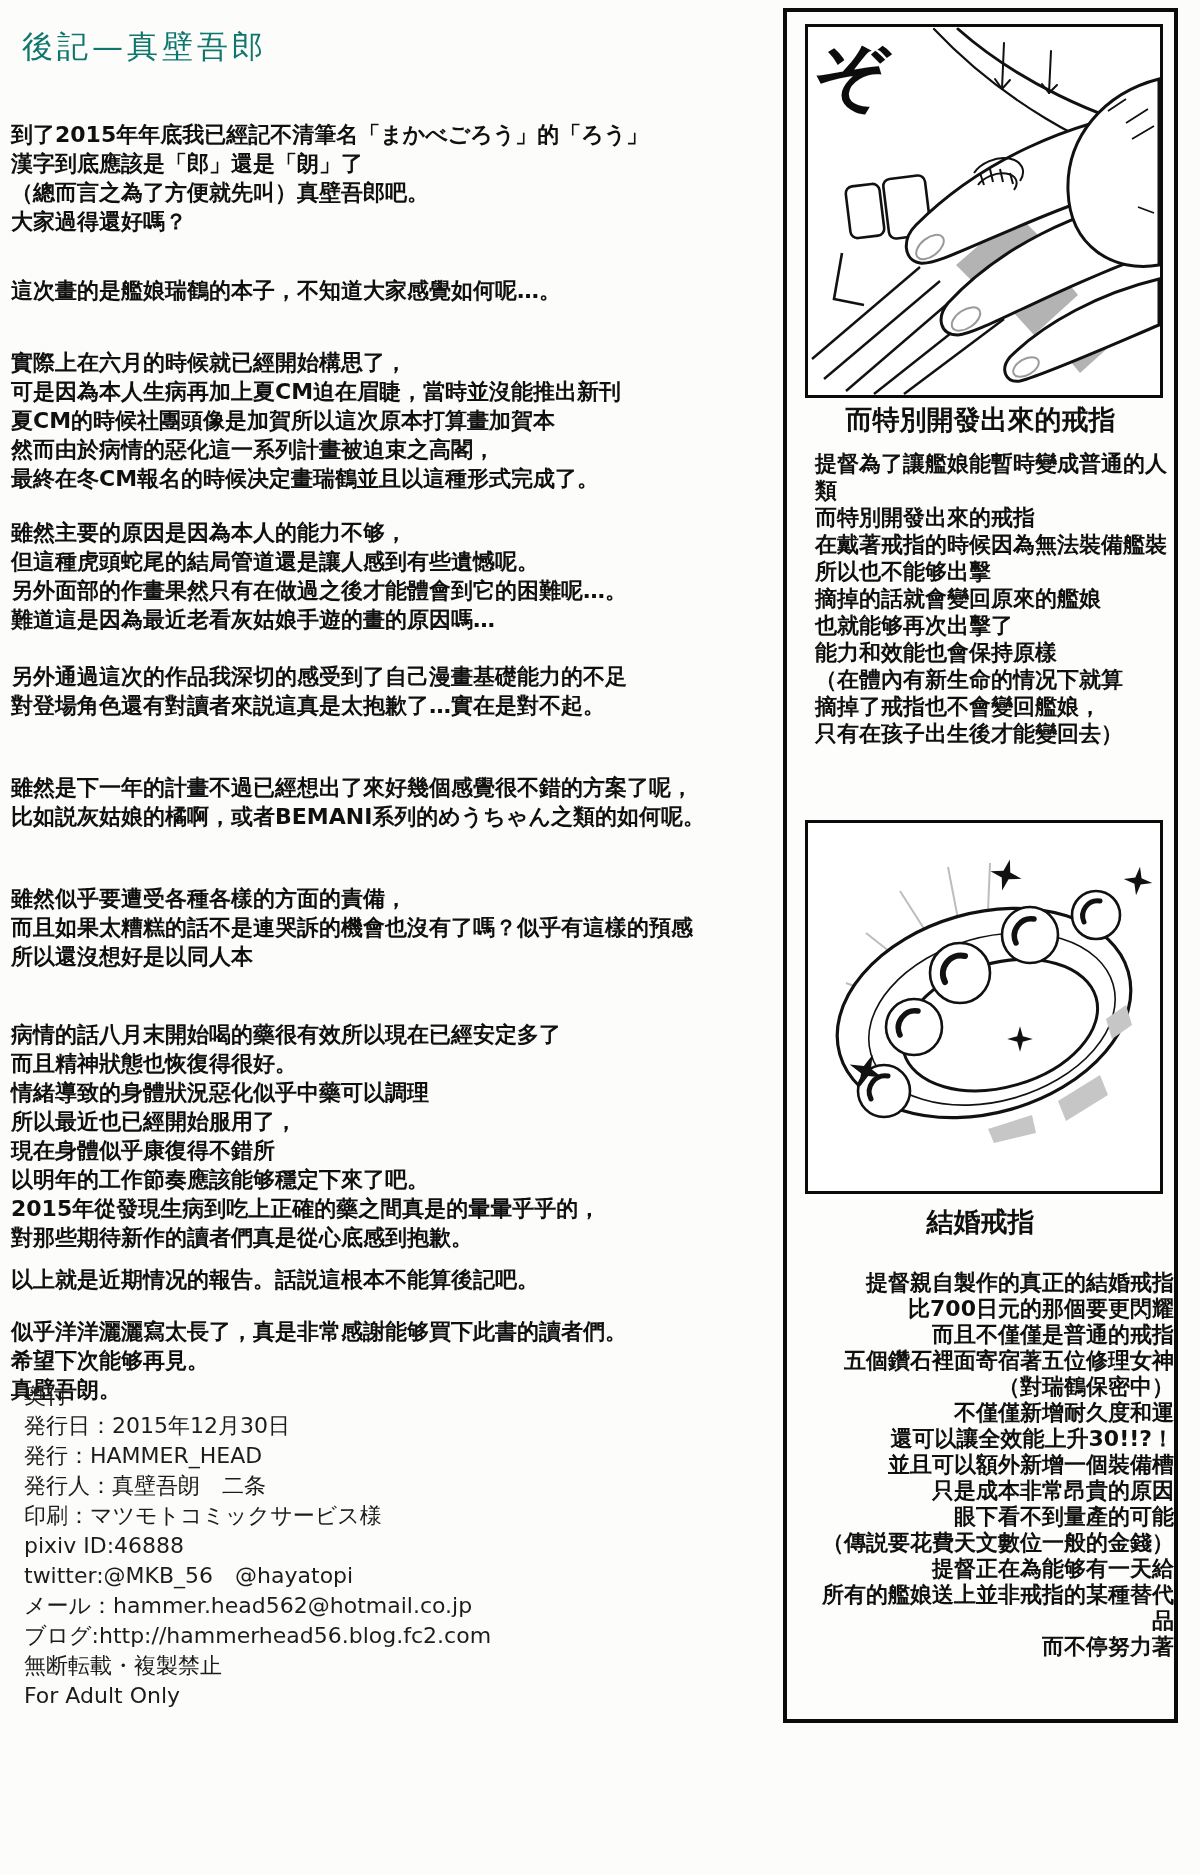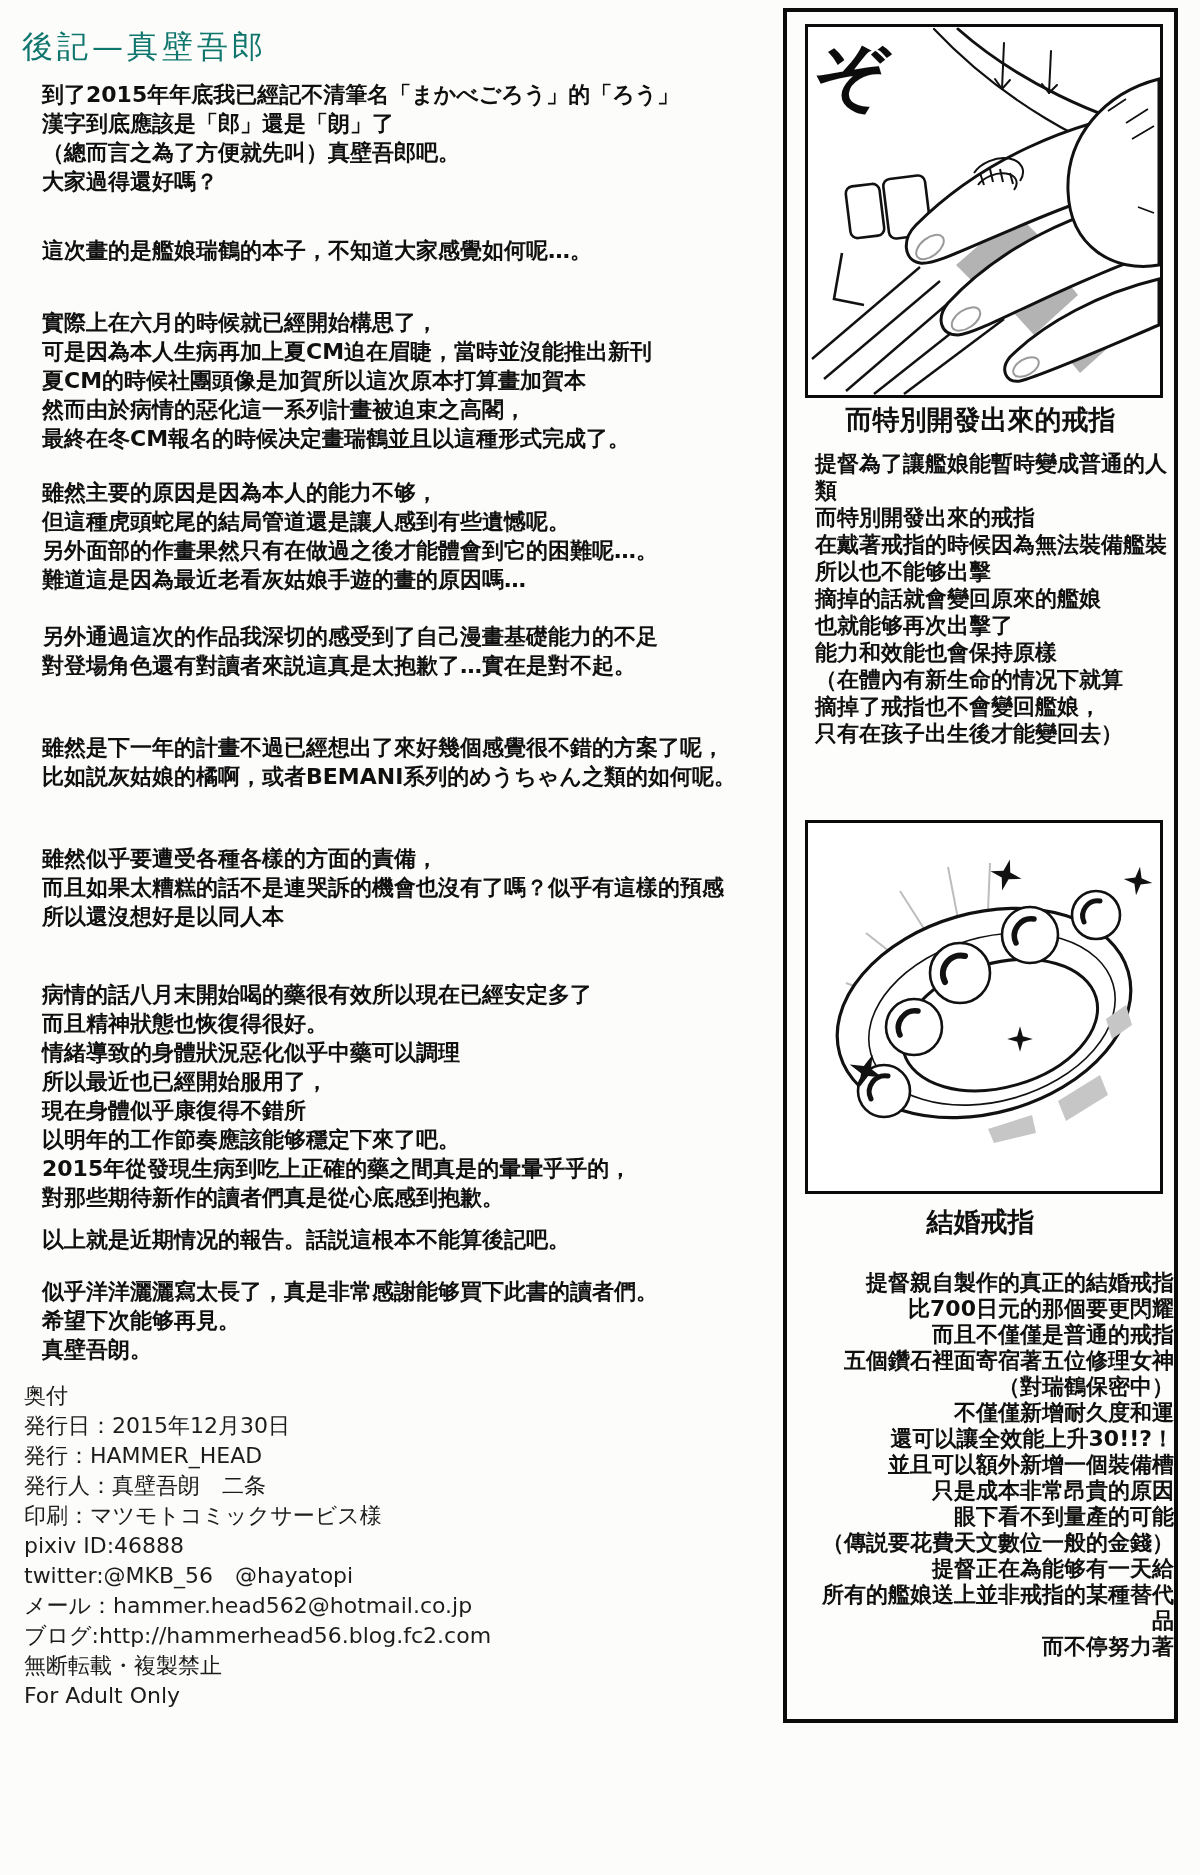--- a/index.html
+++ b/index.html
@@ -8,23 +8,23 @@
     background:#fcfcfa;overflow:hidden;
     font-family:"DejaVu Sans","Liberation Sans",sans-serif;color:#121212;
   }
   .title{
     position:absolute;left:6px;top:26px;
     font-size:31px;font-weight:500;letter-spacing:4px;color:#0f766e;
     white-space:pre-line;
     margin-left:16px;
   }
   .para{
-    position:absolute;left:42px;
+    position:absolute;left:11px;
     font-size:22px;line-height:29px;font-weight:700;color:#101010;
-    white-space:pre-line;letter-spacing:0px;
+    white-space:pre-line;letter-spacing:0px;margin-top:40px;
   }
   .p0{top:80px}
   .p1{top:236px}
   .p2{top:308px}
   .p3{top:478px}
   .p4{top:622px}
   .p5{top:733px}
   .p6{top:844px}
   .p7{top:980px}
   .p8{top:1225px}

